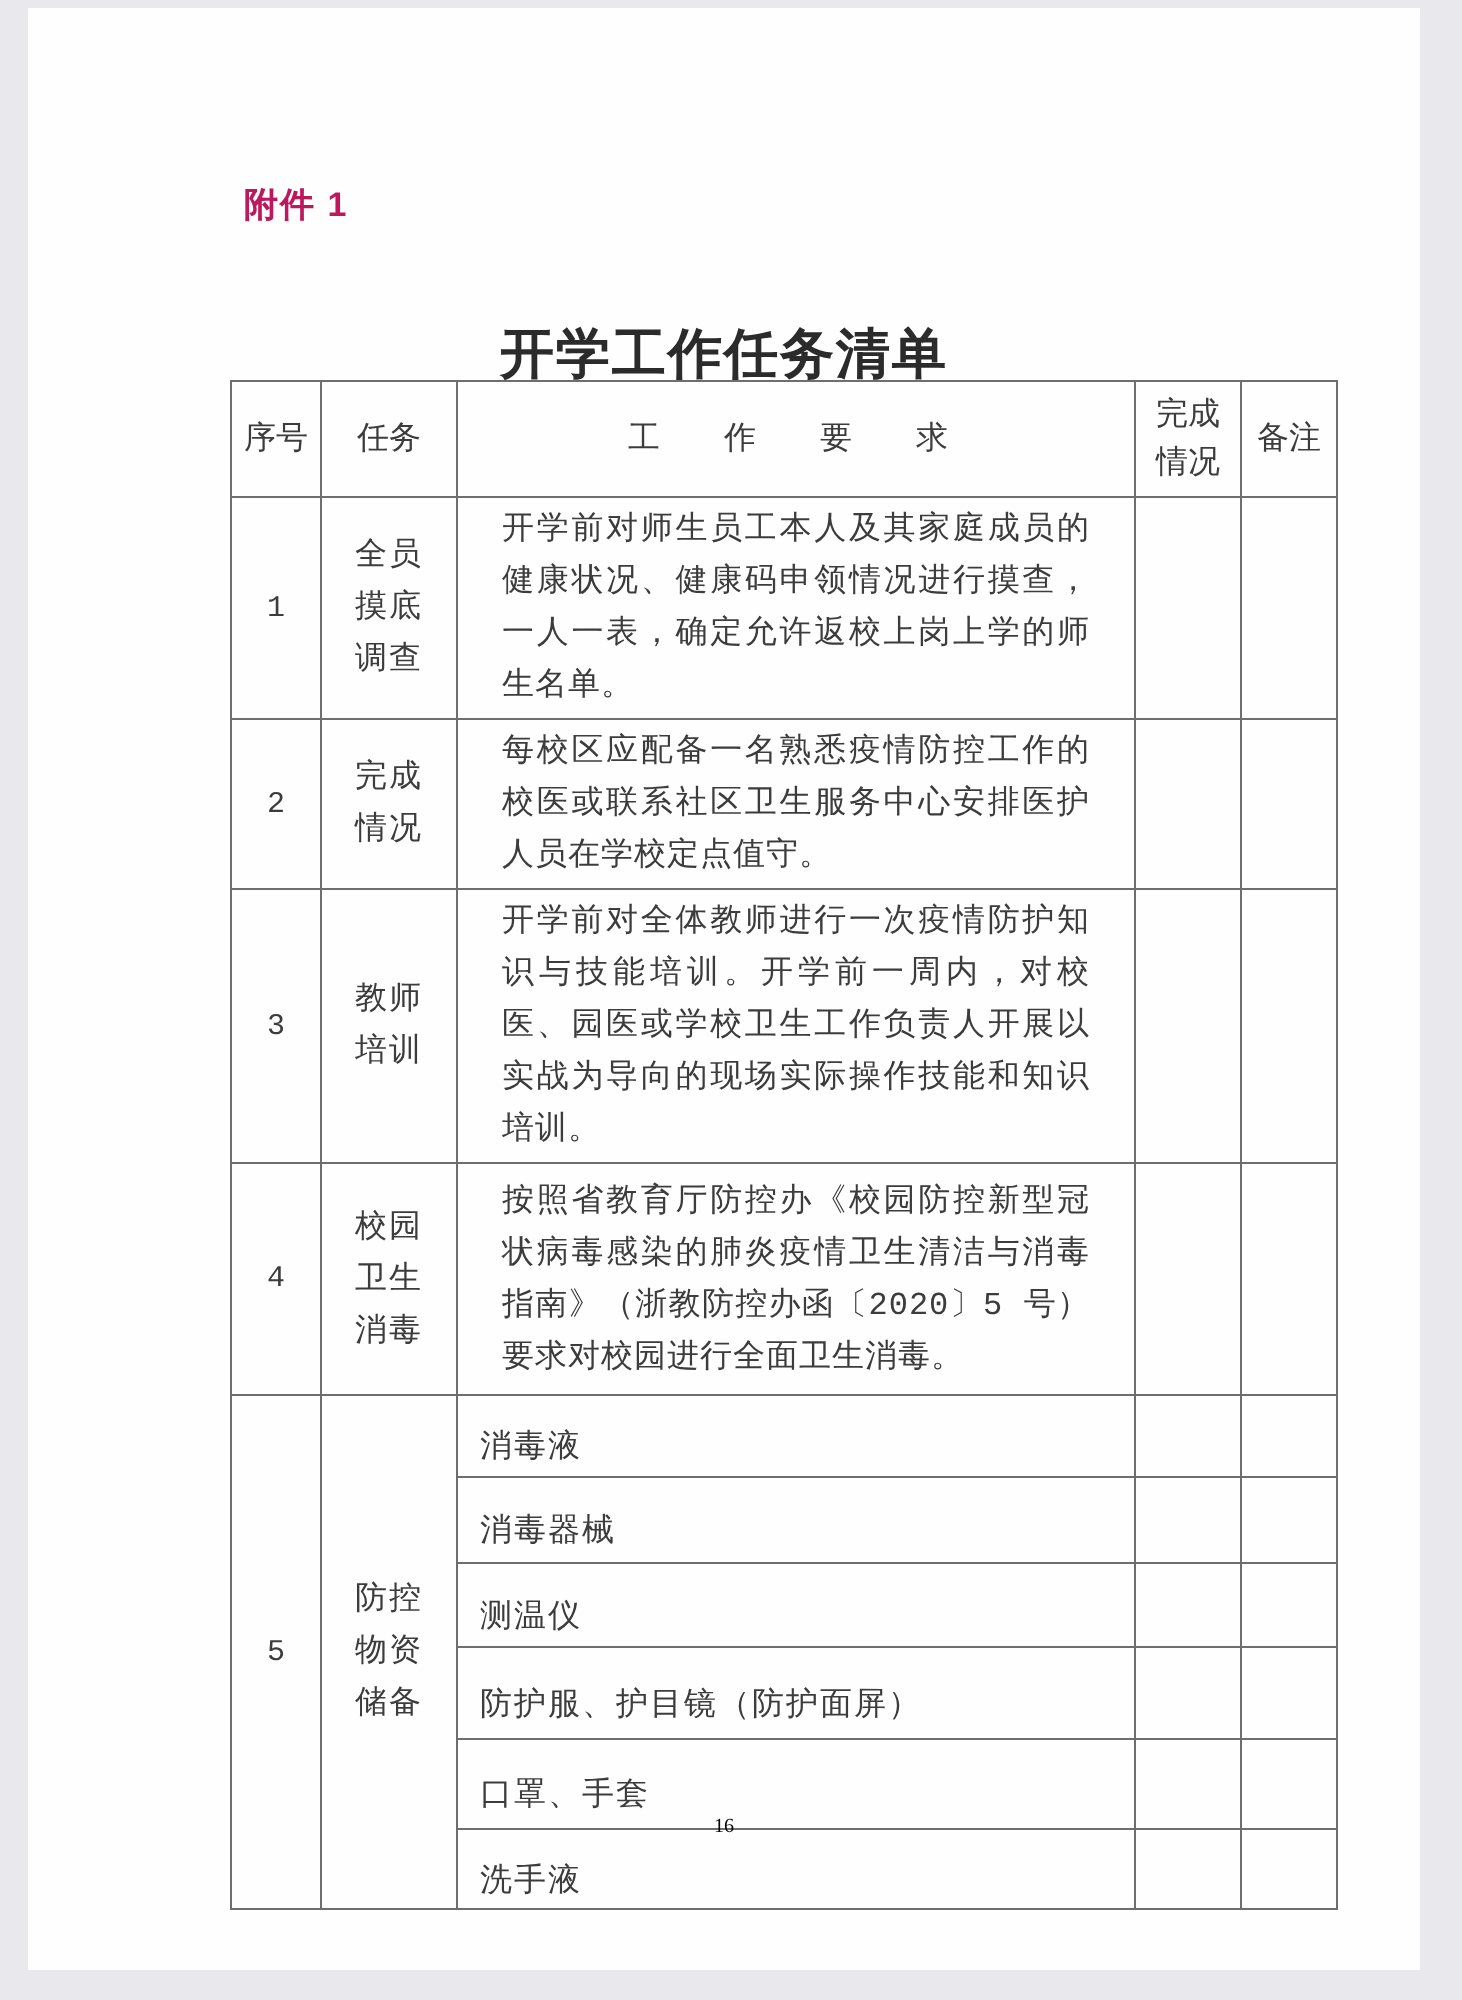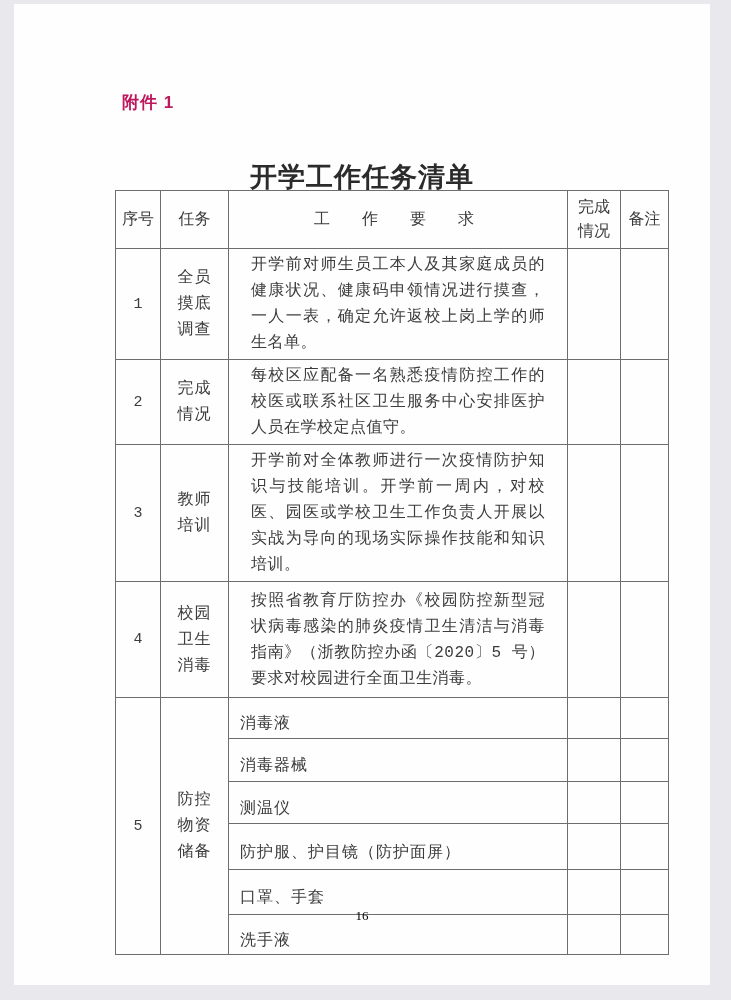--- a/index.html
+++ b/index.html
@@ -87,21 +87,21 @@
     padding: 12px 0 0 11px;
     letter-spacing: 1px;
   }
 
   .page-number {
     position: absolute;
     left: 0;
     top: 904px;
     width: 100%;
     text-align: center;
-    font-size: 13px;
+    font-size: 10px;
     color: #000000;
   }
 
   .watermark {
     position: absolute;
     left: 572px;
     top: 941px;
     display: flex;
     align-items: center;
     gap: 6px;

